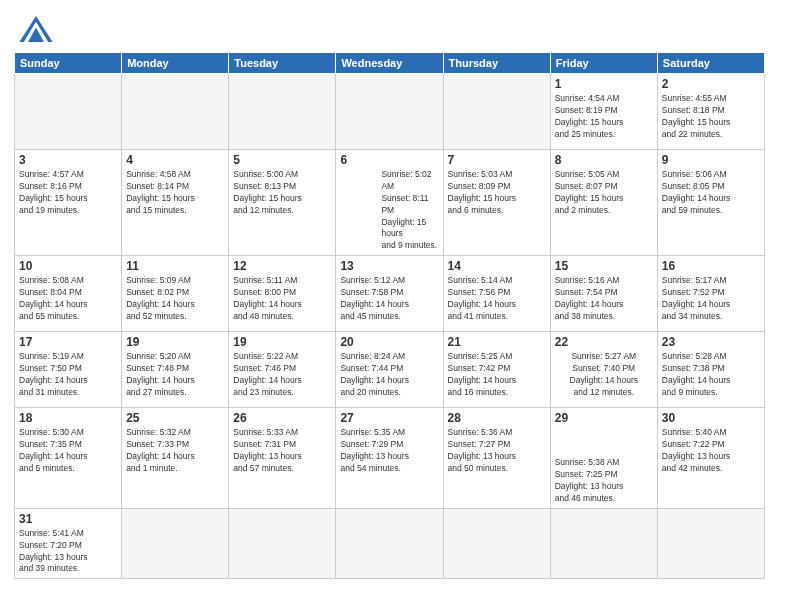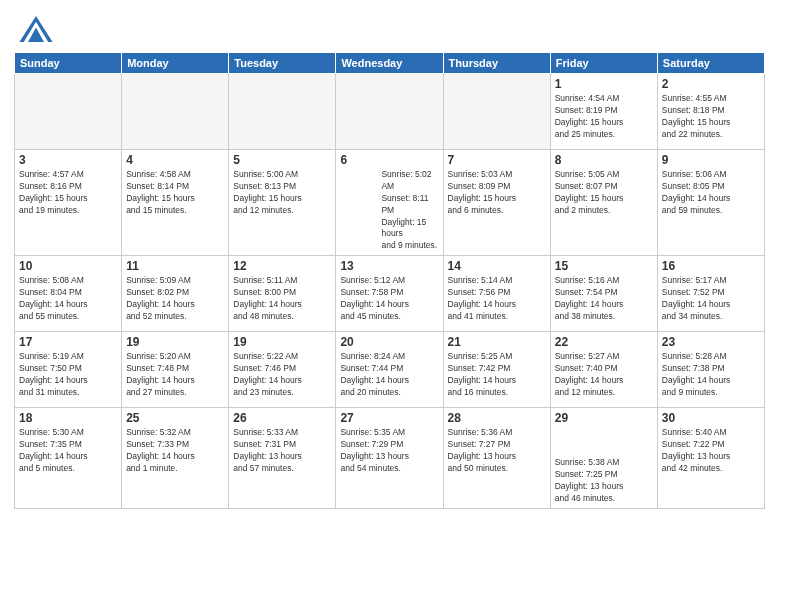--- a/index.html
+++ b/index.html
@@ -287,21 +287,21 @@
           </td>
           <td>
             <span class="day-number">21</span>
             <div class="day-info" style="white-space: pre-line;">Sunrise: 5:25 AM
 Sunset: 7:42 PM
 Daylight: 14 hours
 and 16 minutes.</div>
           </td>
           <td>
             <span class="day-number">22</span>
-            <div class="day-info" style="white-space: pre-line;">Sunrise: 5:27 AM
+            <div class="day-info" style="white-space: pre-line; text-align: center;">Sunrise: 5:27 AM
 Sunset: 7:40 PM
 Daylight: 14 hours
 and 12 minutes.</div>
           </td>
           <td>
             <span class="day-number">23</span>
             <div class="day-info" style="white-space: pre-line;">Sunrise: 5:28 AM
 Sunset: 7:38 PM
 Daylight: 14 hours
 and 9 minutes.</div>
@@ -350,16 +350,31 @@
 Daylight: 13 hours
 and 46 minutes.</div>
           </td>
           <td>
             <span class="day-number">30</span>
             <div class="day-info" style="white-space: pre-line;">Sunrise: 5:40 AM
 Sunset: 7:22 PM
 Daylight: 13 hours
 and 42 minutes.</div>
           </td>
+        </tr>
+        <tr class="last-row">
+          <td>
+            <span class="day-number">31</span>
+            <div class="day-info" style="white-space: pre-line;">Sunrise: 5:41 AM
+Sunset: 7:20 PM
+Daylight: 13 hours
+and 39 minutes.</div>
+          </td>
+          <td class="empty"></td>
+          <td class="empty"></td>
+          <td class="empty"></td>
+          <td class="empty"></td>
+          <td class="empty"></td>
+          <td class="empty"></td>
         </tr>
       </tbody>
   </table>
 </div>
 
 </body></html>

